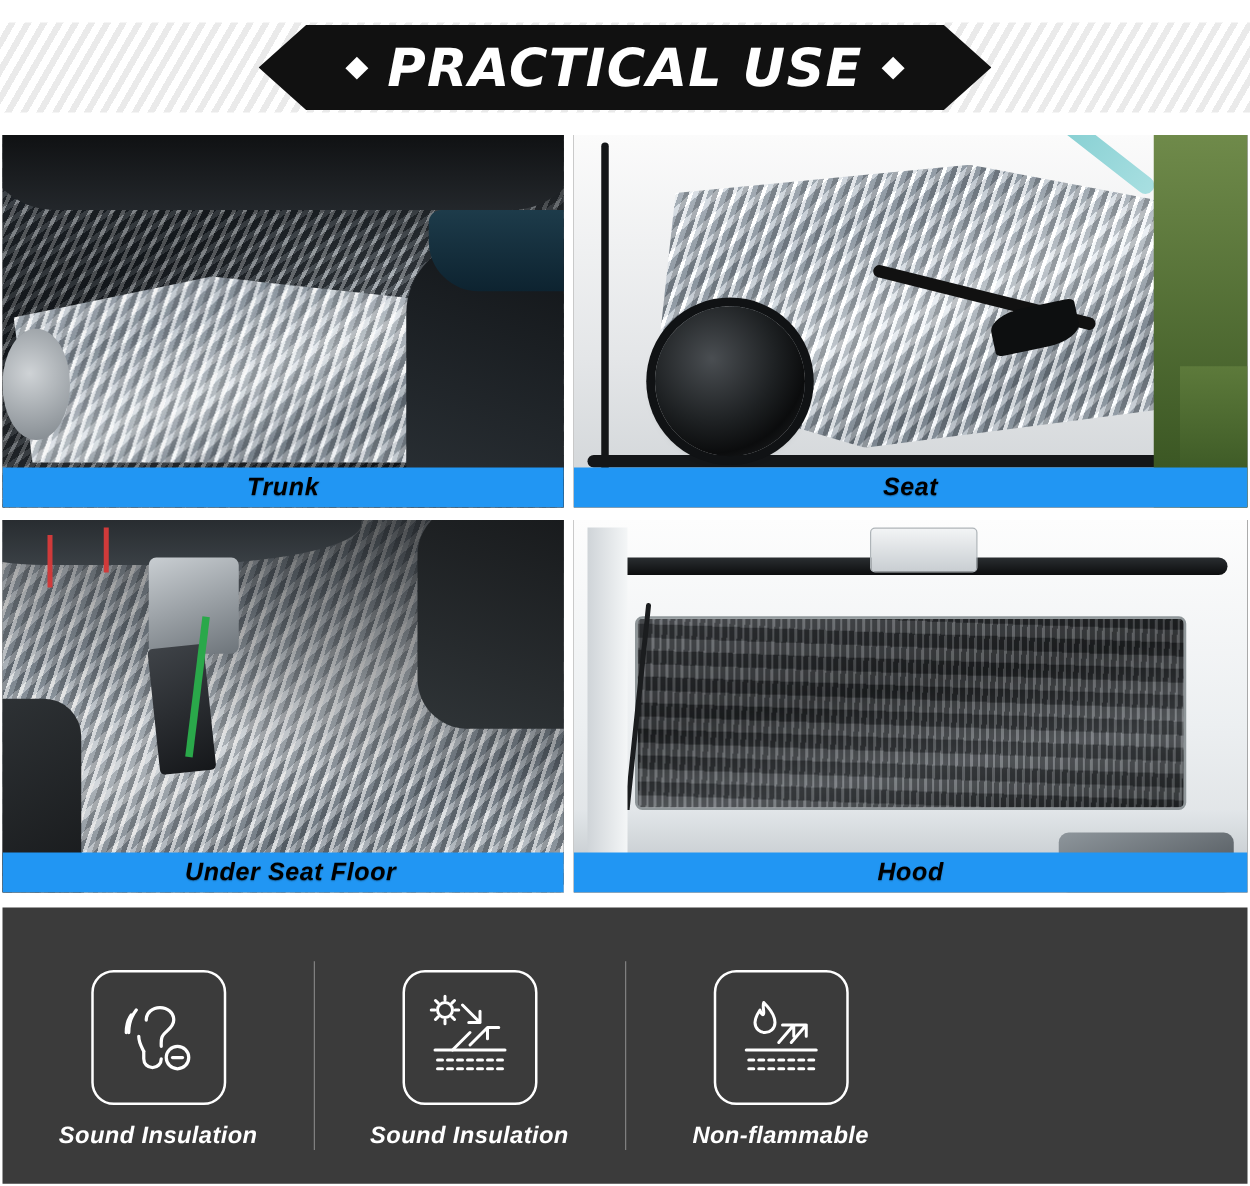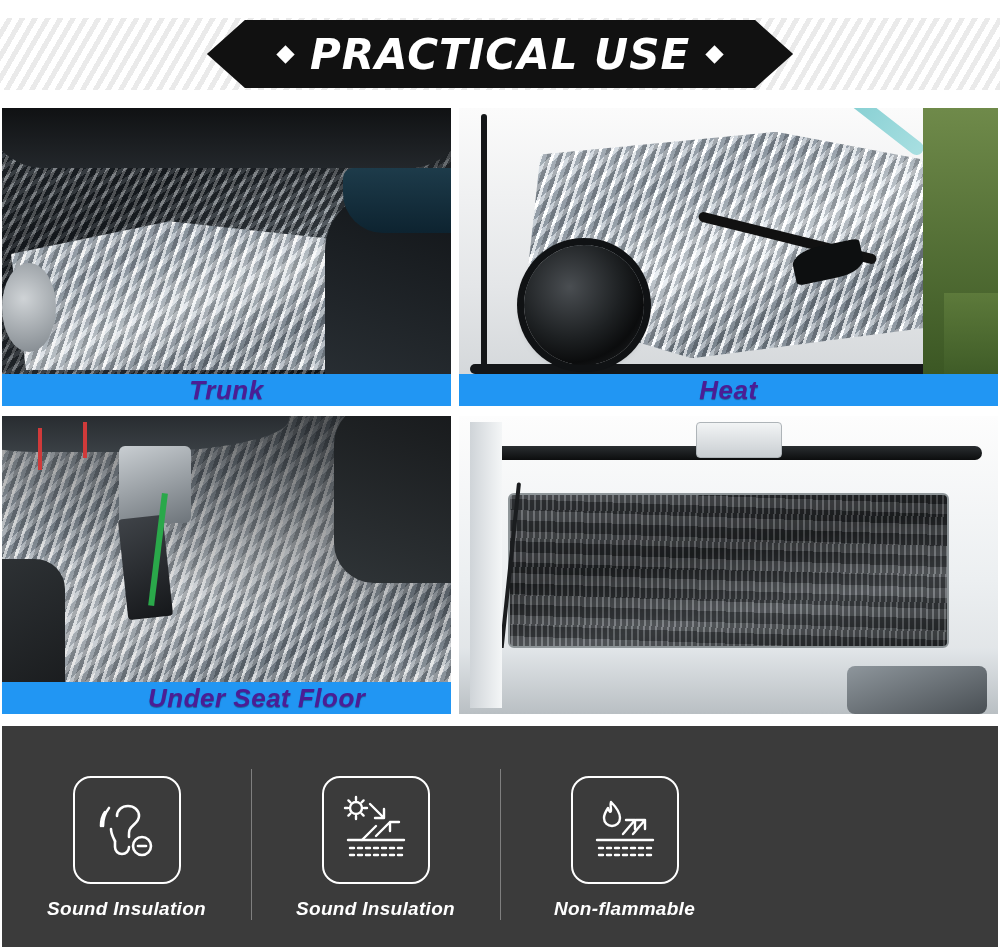--- a/index.html
+++ b/index.html
@@ -86,22 +86,22 @@
   .photo {
     position: absolute;
     inset: 0;
     overflow: hidden;
   }
   .caption {
     position: absolute;
     left: 0; right: 0; bottom: 0;
     height: 32px;
     background: #2196f3;
-    color: #4c1d95;
-    font-size: 26px;
+    color: #000000;
+    font-size: 20px;
     font-weight: bold;
     display: flex;
     align-items: center;
     justify-content: center;
     letter-spacing: .5px;
     font-style: italic;
     text-shadow: 0 1px 1px rgba(0,0,0,.35);
   }
   .caption.left-align { justify-content: flex-start; padding-left: 146px; }
 
@@ -243,21 +243,21 @@
         <div class="foil" style="left:12%;top:8%;width:78%;height:76%;clip-path:polygon(4% 10%,60% 0%,100% 14%,98% 86%,40% 100%,0% 78%);"></div>
         <div class="trim-black" style="left:4%;top:2%;width:6px;height:96%;border-radius:6px;background:#141618;"></div>
         <div class="trim-black" style="left:2%;top:86%;width:96%;height:10px;background:#141618;"></div>
         <div class="speaker" style="left:12%;top:46%;width:120px;height:120px;"></div>
         <div class="hose" style="left:56%;top:-6%;width:180px;height:14px;background:linear-gradient(90deg,#63bfc3,#a8dfe1);"></div>
         <div style="position:absolute;left:44%;top:42%;width:34%;height:10px;background:#111;border-radius:6px;transform:rotate(14deg);"></div>
         <div style="position:absolute;left:62%;top:46%;width:70px;height:34px;background:#0d0f10;border-radius:40% 10% 40% 10%;transform:rotate(-12deg);"></div>
         <div style="position:absolute;left:86%;top:0;width:14%;height:100%;background:linear-gradient(180deg,#6f8a4a,#35511f);"></div>
         <div class="grass" style="left:90%;top:62%;width:10%;height:38%;"></div>
       </div>
-      <div class="caption">Heat</div>
+      <div class="caption">Seat</div>
     </div>
 
     <div class="cell">
       <div class="photo">
         <div class="foil" style="inset:0;"></div>
         <div class="dark-shroud" style="background:linear-gradient(15deg,rgba(10,12,14,.1) 40%,rgba(10,12,14,.78) 100%);"></div>
         <div class="trim-black" style="left:-6%;top:-10%;width:70%;height:22%;border-radius:0 0 50% 20%;background:linear-gradient(180deg,#191c1f,#3a4045);"></div>
         <div class="trim-black" style="left:74%;top:-4%;width:34%;height:60%;border-radius:40px 0 0 40px;background:linear-gradient(200deg,#16181a,#2f3437);"></div>
         <div class="seat" style="left:-2%;top:48%;width:16%;height:52%;"></div>
         <div style="position:absolute;left:26%;top:10%;width:16%;height:26%;background:linear-gradient(160deg,#c9ced2,#6d747a);border-radius:6px;"></div>
@@ -273,20 +273,21 @@
       <div class="photo">
         <div class="body-white" style="inset:0;background:linear-gradient(180deg,#fdfdfd 0%,#eceff1 55%,#d9dde0 100%);"></div>
         <div class="hood-pad" style="left:9%;top:26%;width:82%;height:52%;border-radius:6px;"></div>
         <div class="trim-black" style="left:3%;top:10%;width:94%;height:14px;border-radius:10px;background:linear-gradient(180deg,#2a2e31,#0c0d0e);"></div>
         <div style="position:absolute;left:44%;top:2%;width:16%;height:12%;background:linear-gradient(180deg,#f2f4f5,#c9ced2);border-radius:4px;border:1px solid #aeb4b8;"></div>
         <div style="position:absolute;left:9%;top:22%;width:4px;height:58%;background:#1b1d1f;border-radius:4px;transform:rotate(6deg);"></div>
         <div style="position:absolute;left:0;top:78%;width:100%;height:22%;background:linear-gradient(180deg,#e2e6e9,#b9bfc3);"></div>
         <div style="position:absolute;left:72%;top:84%;width:26%;height:16%;background:linear-gradient(160deg,#8e969c,#494f54);border-radius:8px;"></div>
         <div style="position:absolute;left:2%;top:2%;width:6%;height:96%;background:linear-gradient(90deg,#cfd4d8,#f4f6f7);"></div>
       </div>
+      <div class="caption">Hood</div>
     </div>
   </div>
 
   <div class="features">
 
     <div class="feature">
       <div class="feature-icon">
         <svg width="68" height="68" viewBox="0 0 68 68" fill="none" stroke="#ffffff" stroke-width="2.6" stroke-linecap="round" stroke-linejoin="round">
           <path d="M24 20c0-6 5-10 11-10s11 4 11 10c0 7-8 9-9.5 14-0.8 2.6-0.5 5-0.5 7"></path>
           <path d="M36 51c0 4-3 7-7 7s-7-3-7-7v-6"></path>

